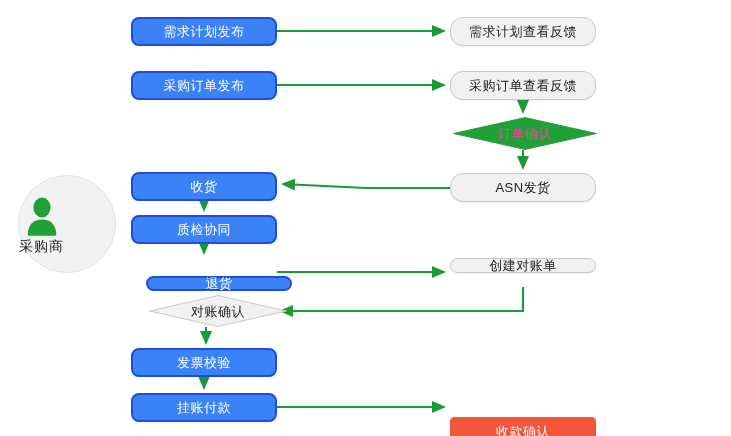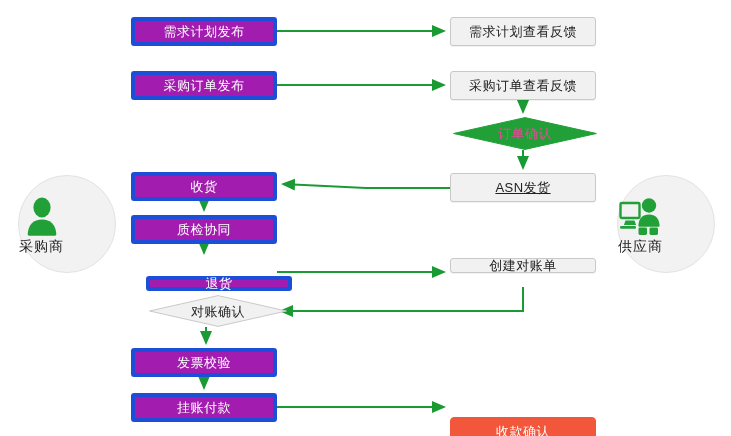--- a/index.html
+++ b/index.html
@@ -35,30 +35,30 @@
     align-items: center;
     justify-content: center;
     font-size: 13px;
     line-height: 1;
     letter-spacing: 0.5px;
     white-space: nowrap;
     z-index: 3;
   }
 
   .node-green {
-    background: #a21caf;
+    background: #3b82f6;
     color: #ffffff;
-    border-radius: 3px;
-    border: 4px solid #1d4ed8;
+    border-radius: 8px;
+    border: 2px solid #1d4ed8;
   }
 
   .node-gray {
     background: #f1f1f1;
     color: #222222;
-    border-radius: 3px;
+    border-radius: 13px;
     border: 1px solid #c9c9c9;
     box-shadow: 0 1px 1px rgba(0,0,0,0.06);
     text-align: center;
   }
 
   .node-red {
     background: #f2573c;
     color: #ffffff;
     border-radius: 4px;
     border: 1px solid #f2573c;
@@ -153,21 +153,21 @@
       </div>
       <div class="node node-gray" id="node-po_feedback" style="left: 450px; top: 71px; width: 146px; height: 29px; font-family: Liberation Serif, serif;">
         <span>采购订单查看反馈</span>
       </div>
       <div class="node node-diamond diamond-green" id="node-order_confirm" style="left: 453px; top: 117px; width: 144px; height: 33px;">
         <svg class="dia-shape" viewBox="0 0 144 33" preserveAspectRatio="none">
           <polygon points="72,0.6 143.4,16.5 72,32.4 0.6,16.5" fill="#22a038" stroke="#22a038" stroke-width="1"></polygon>
         </svg>
         <span class="dia-label">订单确认</span>
       </div>
-      <div class="node node-gray" id="node-asn_ship" style="left: 450px; top: 173px; width: 146px; height: 29px; text-decoration: underline;">
+      <div class="node node-gray" id="node-asn_ship" style="left: 450px; top: 173px; width: 146px; height: 29px;">
         <span>ASN发货</span>
       </div>
       <div class="node node-green" id="node-goods_receipt" style="left: 131px; top: 172px; width: 146px; height: 29px;">
         <span>收货</span>
       </div>
       <div class="node node-green" id="node-quality_collab" style="left: 131px; top: 215px; width: 146px; height: 29px;">
         <span>质检协同</span>
       </div>
       <div class="node node-green" id="node-return_goods" style="left: 131px; top: 276px; width: 146px; height: 15px; margin-left: 15px;">
         <span>退货</span>
@@ -193,29 +193,14 @@
     </div>
 
   <div class="role" id="role-buyer" style="left: 18px; top: 175px;">
     <svg class="role-glyph" viewBox="0 0 46 42" xmlns="http://www.w3.org/2000/svg">
       <ellipse cx="23" cy="11.5" rx="8.6" ry="10" fill="#22a038"></ellipse>
       <path d="M23 23.5c-8.6 0-13.6 5.2-14.3 14.2 -0.1 1.4 0.6 2.1 1.9 2.1h24.8c1.3 0 2-0.7 1.9-2.1 -0.7-9-5.7-14.2-14.3-14.2z" fill="#22a038"></path>
     </svg>
     <span class="role-label">采购商</span>
   </div>
 
-  <div class="role" id="role-supplier" style="left: 617px; top: 175px;">
-    <svg class="role-glyph" viewBox="0 0 46 42" xmlns="http://www.w3.org/2000/svg">
-
-      <rect x="2.5" y="7" width="19" height="15" rx="1.2" fill="none" stroke="#22a038" stroke-width="2.4"></rect>
-      <path d="M7.5 24.5h9l1.6 4.5H5.9z" fill="#22a038"></path>
-      <rect x="2" y="30" width="16" height="2.8" rx="1.3" fill="#22a038"></rect>
-
-      <circle cx="31" cy="9.5" r="7.2" fill="#22a038"></circle>
-
-      <path d="M31 18.6c-6.4 0-10.1 3.9-10.6 10.6 -0.1 1 0.5 1.6 1.4 1.6h18.4c0.9 0 1.5-0.6 1.4-1.6 -0.5-6.7-4.2-10.6-10.6-10.6z" fill="#22a038"></path>
-      <rect x="20.5" y="31.5" width="8.5" height="7.5" rx="1.4" fill="#22a038"></rect>
-      <rect x="31.5" y="31.5" width="8.5" height="7.5" rx="1.4" fill="#22a038"></rect>
-    </svg>
-    <span class="role-label">供应商</span>
-  </div>
 
 </div>
 
 </body></html>

